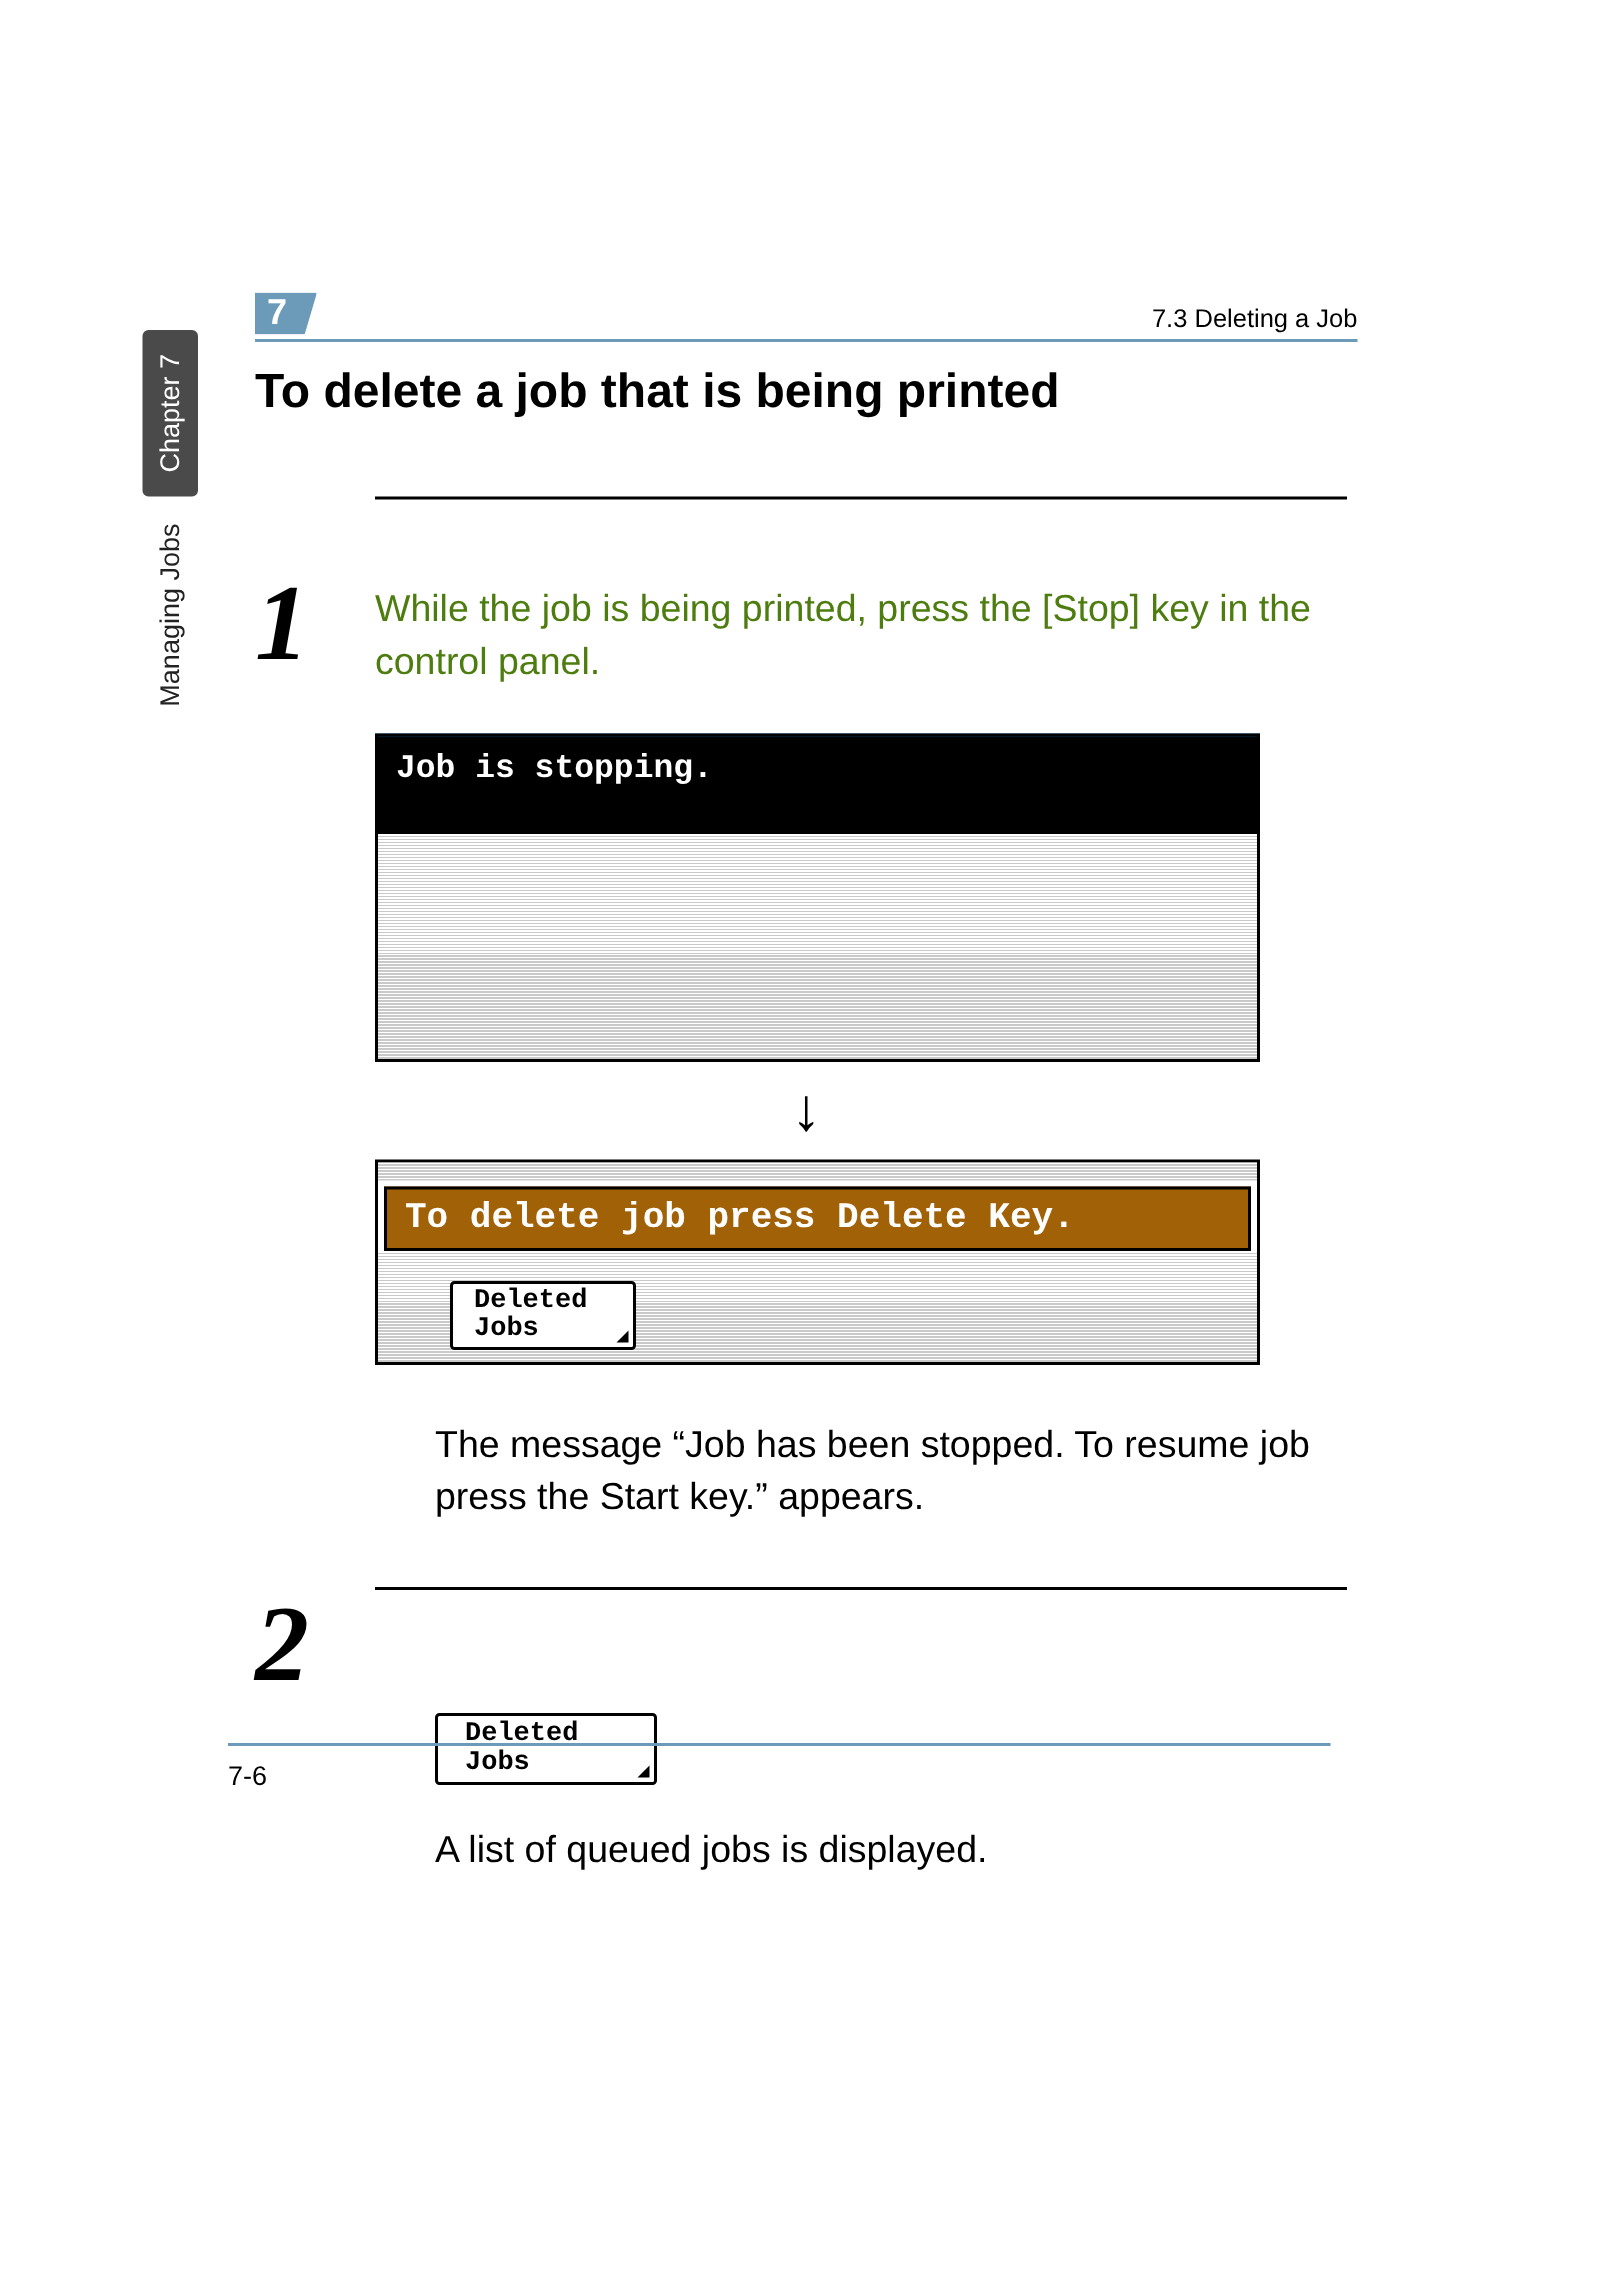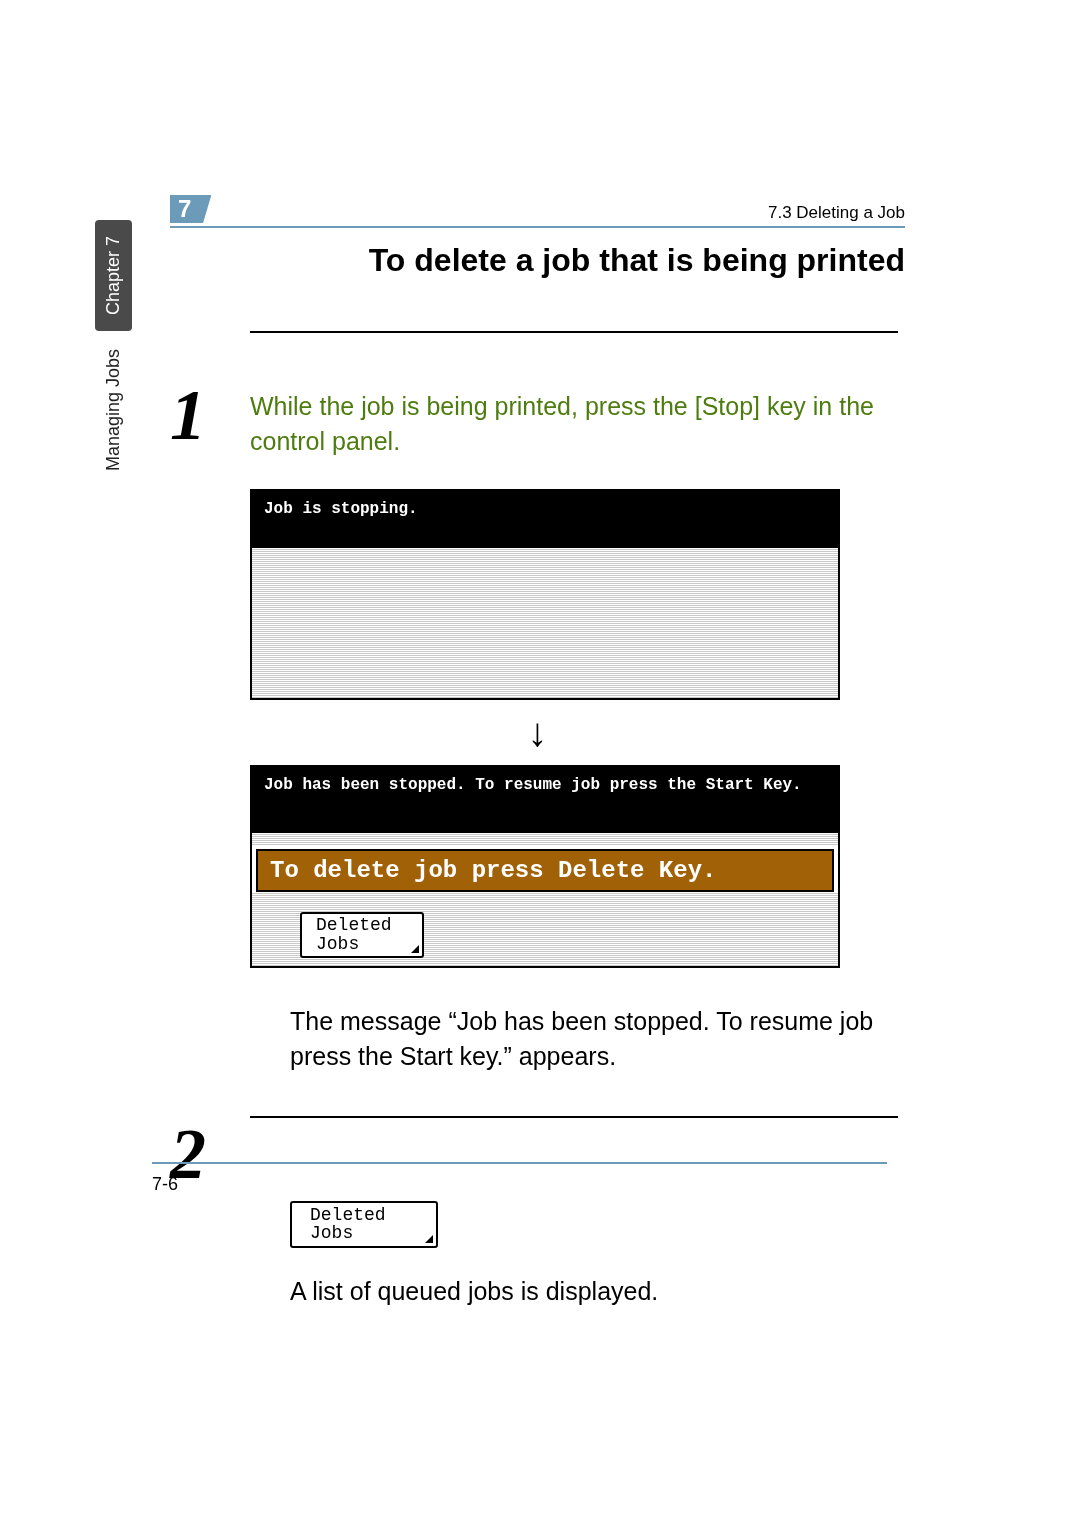--- a/index.html
+++ b/index.html
@@ -67,21 +67,20 @@
     }
     .running-head {
       font-size: 17px;
       color: #000;
     }
     .section-title {
       font-size: 32px;
       font-weight: bold;
       margin-top: 14px;
       color: #000;
-      text-align: right;
     }
     .step {
       display: flex;
       margin-top: 50px;
     }
     .step-num {
       font-family: "Times New Roman", serif;
       font-style: italic;
       font-weight: bold;
       font-size: 72px;
@@ -96,21 +95,21 @@
       line-height: 1.4;
       padding-top: 6px;
     }
     .screen {
       margin-left: 80px;
       margin-top: 30px;
       width: 590px;
       border: 2px solid #000;
       font-family: "Courier New", monospace;
       font-weight: bold;
-      font-size: 16px;
+      font-size: 22px;
       background: #0369a1;
     }
     .screen-header {
       background: #000;
       color: #fff;
       padding: 8px 12px 28px 12px;
       line-height: 1.3;
     }
     .screen-header.tall {
       padding-bottom: 8px;
@@ -153,21 +152,21 @@
       min-height: 74px;
       display: flex;
       align-items: flex-end;
     }
     .touch-button {
       display: inline-block;
       background: #fff;
       border: 2px solid #000;
       padding: 2px 30px 2px 14px;
       font-family: "Courier New", monospace;
-      font-weight: normal;
+      font-weight: bold;
       font-size: 18px;
       line-height: 1.05;
       position: relative;
       margin-left: 40px;
       border-radius: 3px;
     }
     .touch-button .corner {
       position: absolute;
       right: 3px;
       bottom: 3px;
@@ -238,21 +237,20 @@
     </div>
 
     <div class="screen">
       <div class="screen-header">Job is stopping.</div>
       <div class="screen-body"></div>
     </div>
 
     <div class="arrow-down">↓</div>
 
     <div class="screen2-wrap">
-      <div class="screen-header tall">Job has been stopped. To resume job press the Start Key.</div>
       <div class="screen-body short"></div>
       <div class="screen2-msg">To delete job press Delete Key.</div>
       <div class="screen2-bottom">
         <span class="touch-button">
           <span style="white-space:pre-line;display:inline-block;">Deleted
 Jobs</span>
           <span class="corner"></span>
         </span>
       </div>
     </div>

